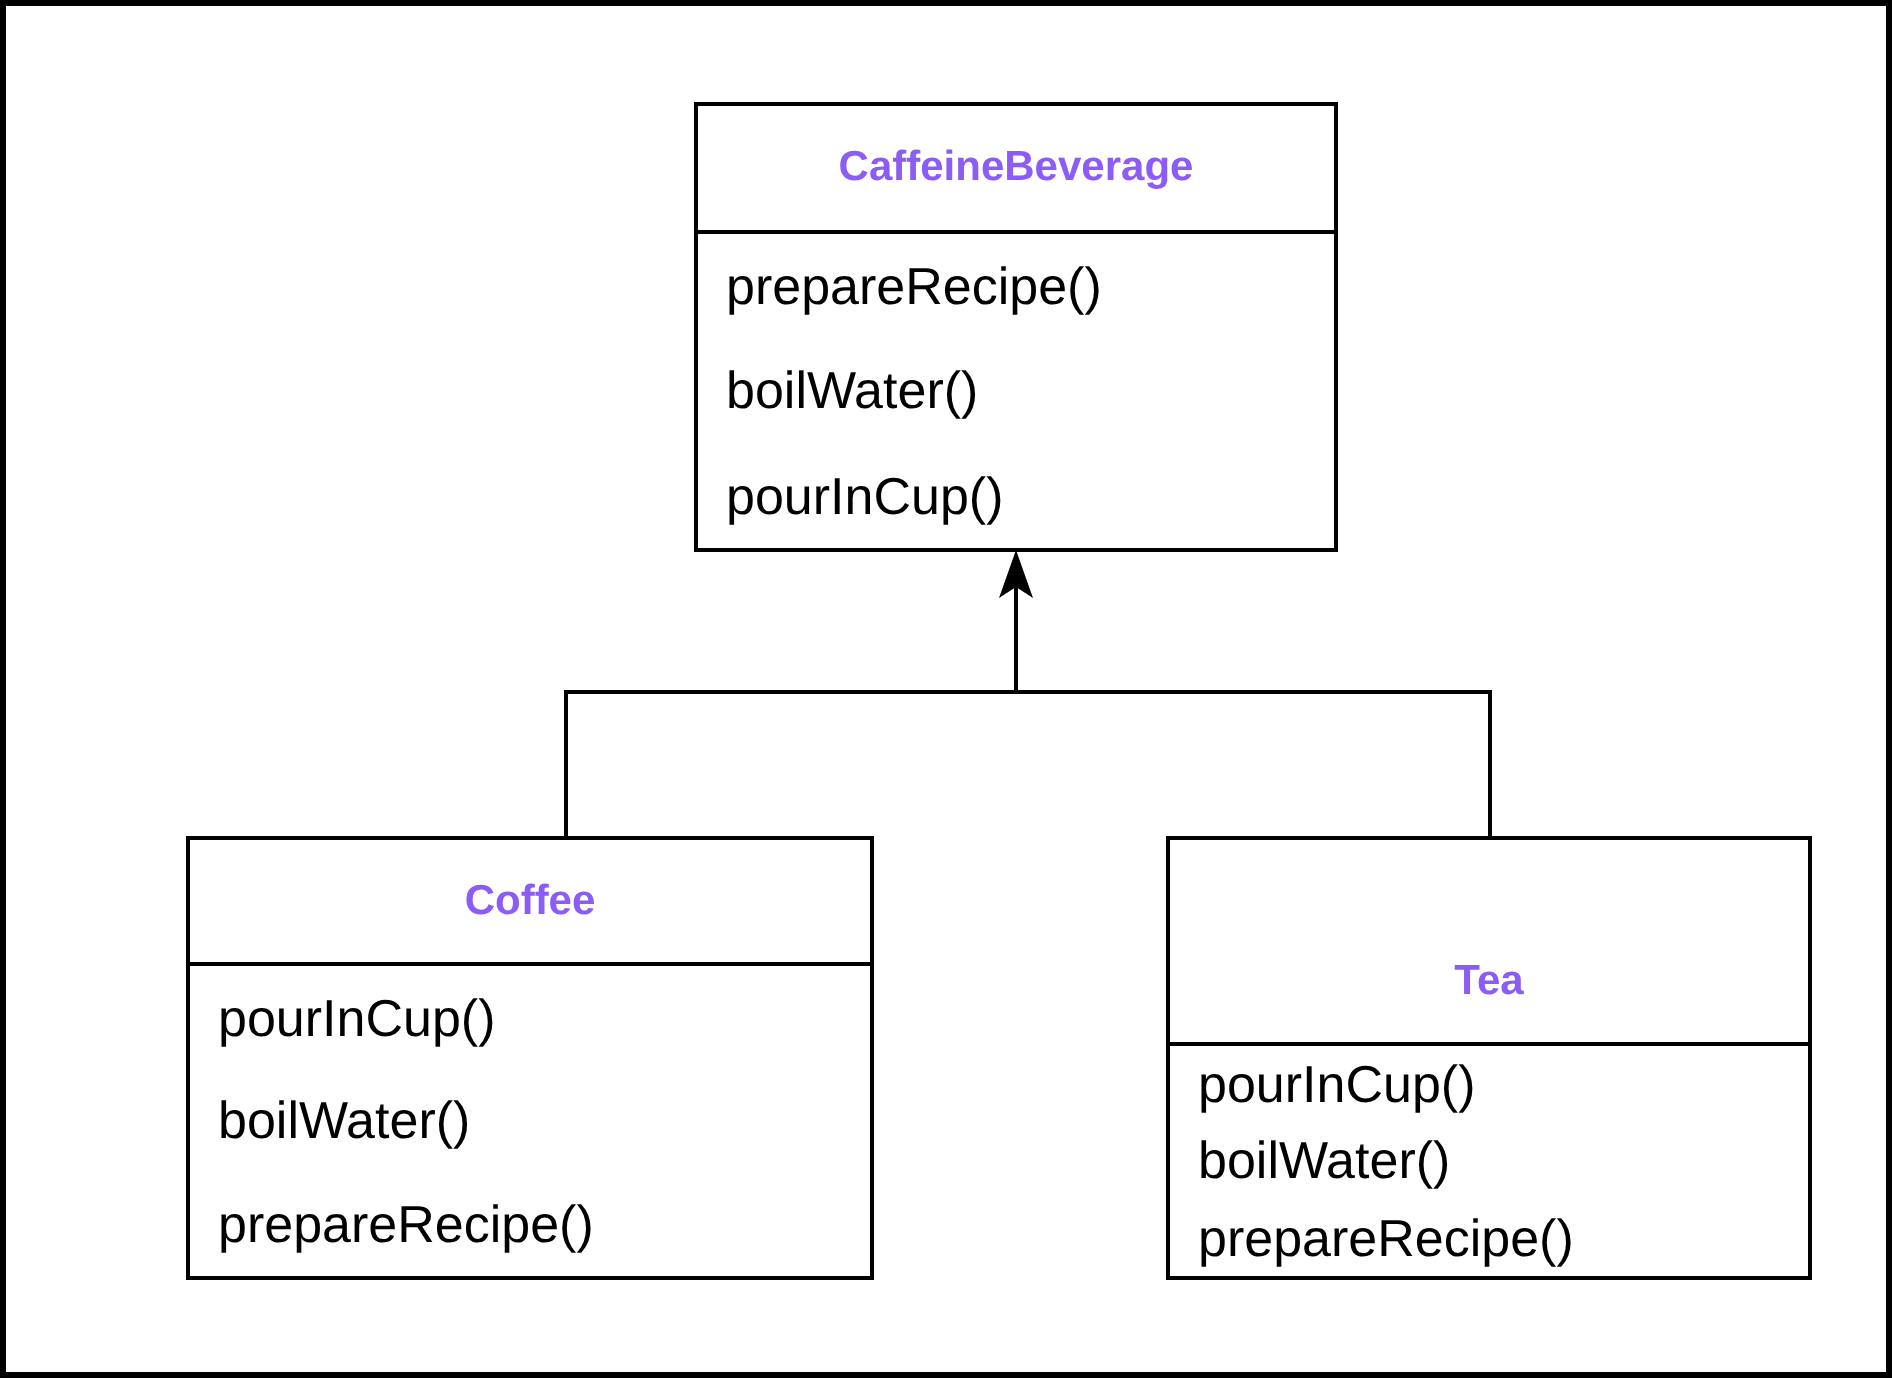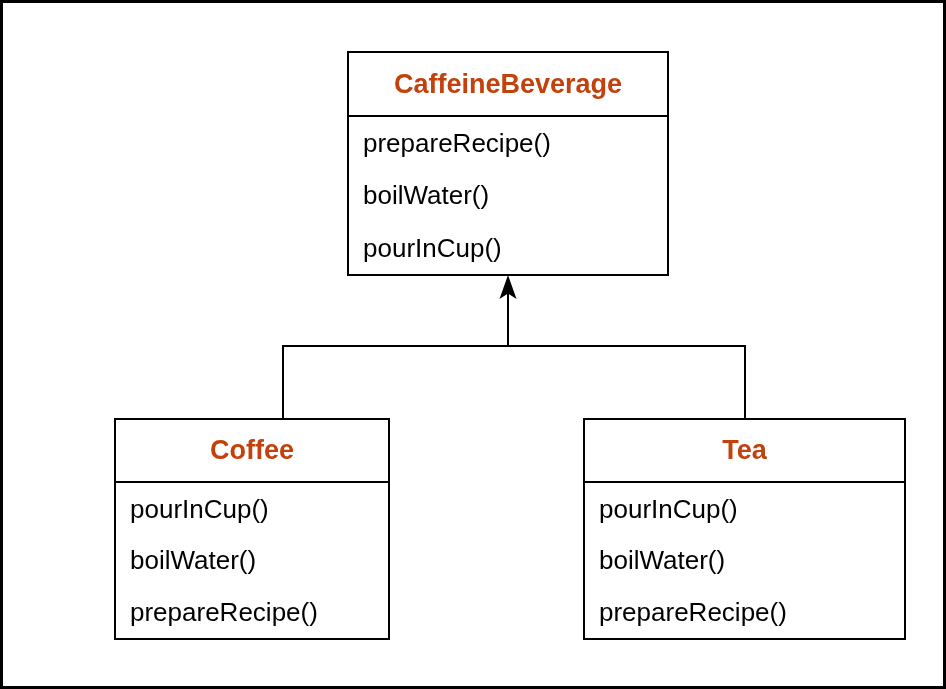--- a/index.html
+++ b/index.html
@@ -24,42 +24,42 @@
     box-sizing: border-box;
     display: flex;
     flex-direction: column;
   }
   .class-title {
     border-bottom: 2px solid #000000;
     display: flex;
     align-items: center;
     justify-content: center;
     font-weight: bold;
-    font-size: 27px;
-    color: #c2410c;
+    font-size: 21px;
+    color: #8b5cf6;
     flex: 0 0 auto;
   }
   .class-methods {
     flex: 1 1 auto;
     display: flex;
     flex-direction: column;
     justify-content: space-around;
     padding-left: 14px;
   }
   .class-method {
     font-size: 26px;
     color: #000000;
     line-height: 1;
   }
   #box-parent { left: 344px; top: 48px;  width: 322px; height: 225px; }
   #box-parent .class-title { height: 62px; }
-  #box-coffee { left: 111px; top: 415px; width: 276px; height: 222px; justify-content: flex-end; }
+  #box-coffee { left: 90px; top: 415px; width: 344px; height: 222px; justify-content: flex-end; }
   #box-coffee .class-title { height: 61px; }
   #box-tea    { left: 580px; top: 415px; width: 323px; height: 222px; }
-  #box-tea .class-title { height: 61px; }
+  #box-tea .class-title { height: 61px; margin-top: 40px; }
   #connector-svg {
     position: absolute;
     left: 0; top: 0;
     width: 946px;
     height: 689px;
     pointer-events: none;
   }
 </style>
 </head>
 <body>

